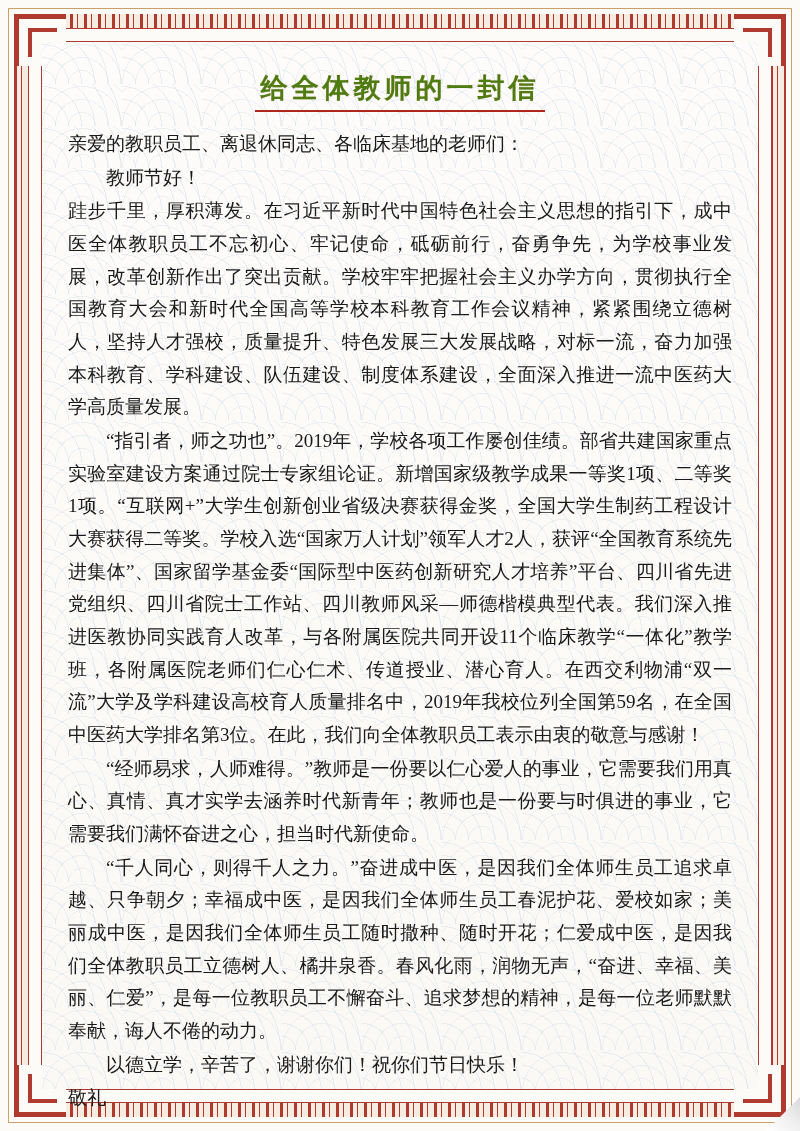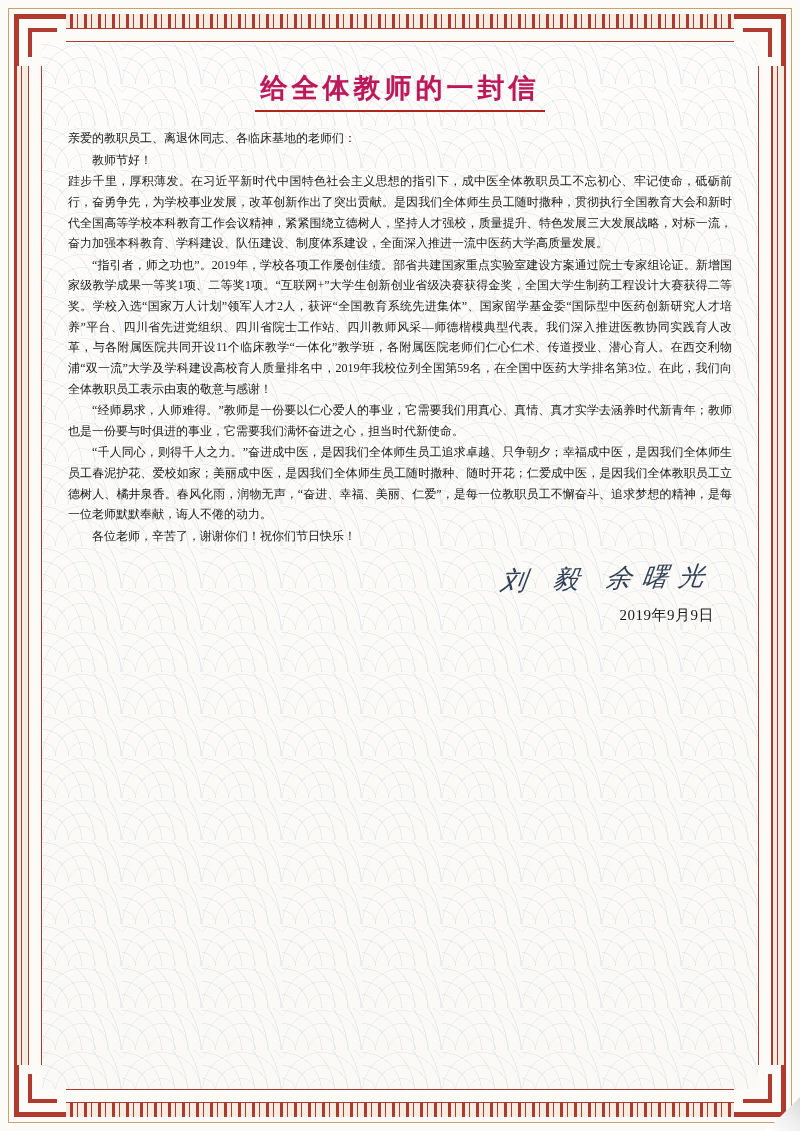--- a/index.html
+++ b/index.html
@@ -102,37 +102,37 @@
   
   .content {
     position: absolute;
     left: 42px; top: 42px; right: 42px; bottom: 42px;
     padding: 14px 26px 0 26px;
     box-sizing: border-box;
   }
 
   .title {
     text-align: center;
-    color: #be185d;
+    color: #4d7c0f;
     font-size: 27px;
     font-weight: bold;
     letter-spacing: 4px;
     margin: 14px 0 4px 0;
     font-family: "Liberation Serif", "DejaVu Serif", serif;
     text-shadow: 0 0 1px rgba(176,37,28,0.35);
   }
   .title-rule {
     width: 290px;
     height: 2px;
     margin: 2px auto 16px auto;
     background: #b0251c;
   }
 
   .letter {
-    font-size: 12px;
+    font-size: 19px;
     line-height: 1.72;
     color: #1a1a1a;
     text-align: justify;
     text-justify: inter-ideograph;
   }
   .letter p {
     margin: 0 0 1px 0;
   }
   .p-indent { text-indent: 2em; }
 
@@ -187,25 +187,26 @@
   <div class="texture"></div>
 
   <div class="content">
 
     <div class="title">给全体教师的一封信</div>
     <div class="title-rule"></div>
 
     <div class="letter">
       <p>亲爱的教职员工、离退休同志、各临床基地的老师们：</p>
       <p class="p-indent">教师节好！</p>
-      <p>跬步千里，厚积薄发。在习近平新时代中国特色社会主义思想的指引下，成中医全体教职员工不忘初心、牢记使命，砥砺前行，奋勇争先，为学校事业发展，改革创新作出了突出贡献。是因我们全体师生员工随时撒种，贯彻执行全国教育大会和新时代全国高等学校本科教育工作会议精神，紧紧围绕立德树人，坚持人才强校，质量提升、特色发展三大发展战略，对标一流，奋力加强本科教育、学科建设、队伍建设、制度体系建设，全面深入推进一流中医药大学高质量发展。</p>
+      <p>跬步千里，厚积薄发。在习近平新时代中国特色社会主义思想的指引下，成中医全体教职员工不忘初心、牢记使命，砥砺前行，奋勇争先，为学校事业发展，改革创新作出了突出贡献。学校牢牢把握社会主义办学方向，贯彻执行全国教育大会和新时代全国高等学校本科教育工作会议精神，紧紧围绕立德树人，坚持人才强校，质量提升、特色发展三大发展战略，对标一流，奋力加强本科教育、学科建设、队伍建设、制度体系建设，全面深入推进一流中医药大学高质量发展。</p>
       <p class="p-indent">“指引者，师之功也”。2019年，学校各项工作屡创佳绩。部省共建国家重点实验室建设方案通过院士专家组论证。新增国家级教学成果一等奖1项、二等奖1项。“互联网+”大学生创新创业省级决赛获得金奖，全国大学生制药工程设计大赛获得二等奖。学校入选“国家万人计划”领军人才2人，获评“全国教育系统先进集体”、国家留学基金委“国际型中医药创新研究人才培养”平台、四川省先进党组织、四川省院士工作站、四川教师风采—师德楷模典型代表。我们深入推进医教协同实践育人改革，与各附属医院共同开设11个临床教学“一体化”教学班，各附属医院老师们仁心仁术、传道授业、潜心育人。在西交利物浦“双一流”大学及学科建设高校育人质量排名中，2019年我校位列全国第59名，在全国中医药大学排名第3位。在此，我们向全体教职员工表示由衷的敬意与感谢！</p>
       <p class="p-indent">“经师易求，人师难得。”教师是一份要以仁心爱人的事业，它需要我们用真心、真情、真才实学去涵养时代新青年；教师也是一份要与时俱进的事业，它需要我们满怀奋进之心，担当时代新使命。</p>
       <p class="p-indent">“千人同心，则得千人之力。”奋进成中医，是因我们全体师生员工追求卓越、只争朝夕；幸福成中医，是因我们全体师生员工春泥护花、爱校如家；美丽成中医，是因我们全体师生员工随时撒种、随时开花；仁爱成中医，是因我们全体教职员工立德树人、橘井泉香。春风化雨，润物无声，“奋进、幸福、美丽、仁爱”，是每一位教职员工不懈奋斗、追求梦想的精神，是每一位老师默默奉献，诲人不倦的动力。</p>
-      <p class="p-indent">各位老师，辛苦了，谢谢你们！祝你们节日快乐！</p>
+      <p class="p-indent">以德立学，辛苦了，谢谢你们！祝你们节日快乐！</p>
+      <p>敬礼</p>
     </div>
 
     <div class="sign-block">
       <div class="signature">刘 毅    余曙光</div>
       <div class="sign-date">2019年9月9日</div>
     </div>
 
   </div>
 
   <div class="curl"></div>

